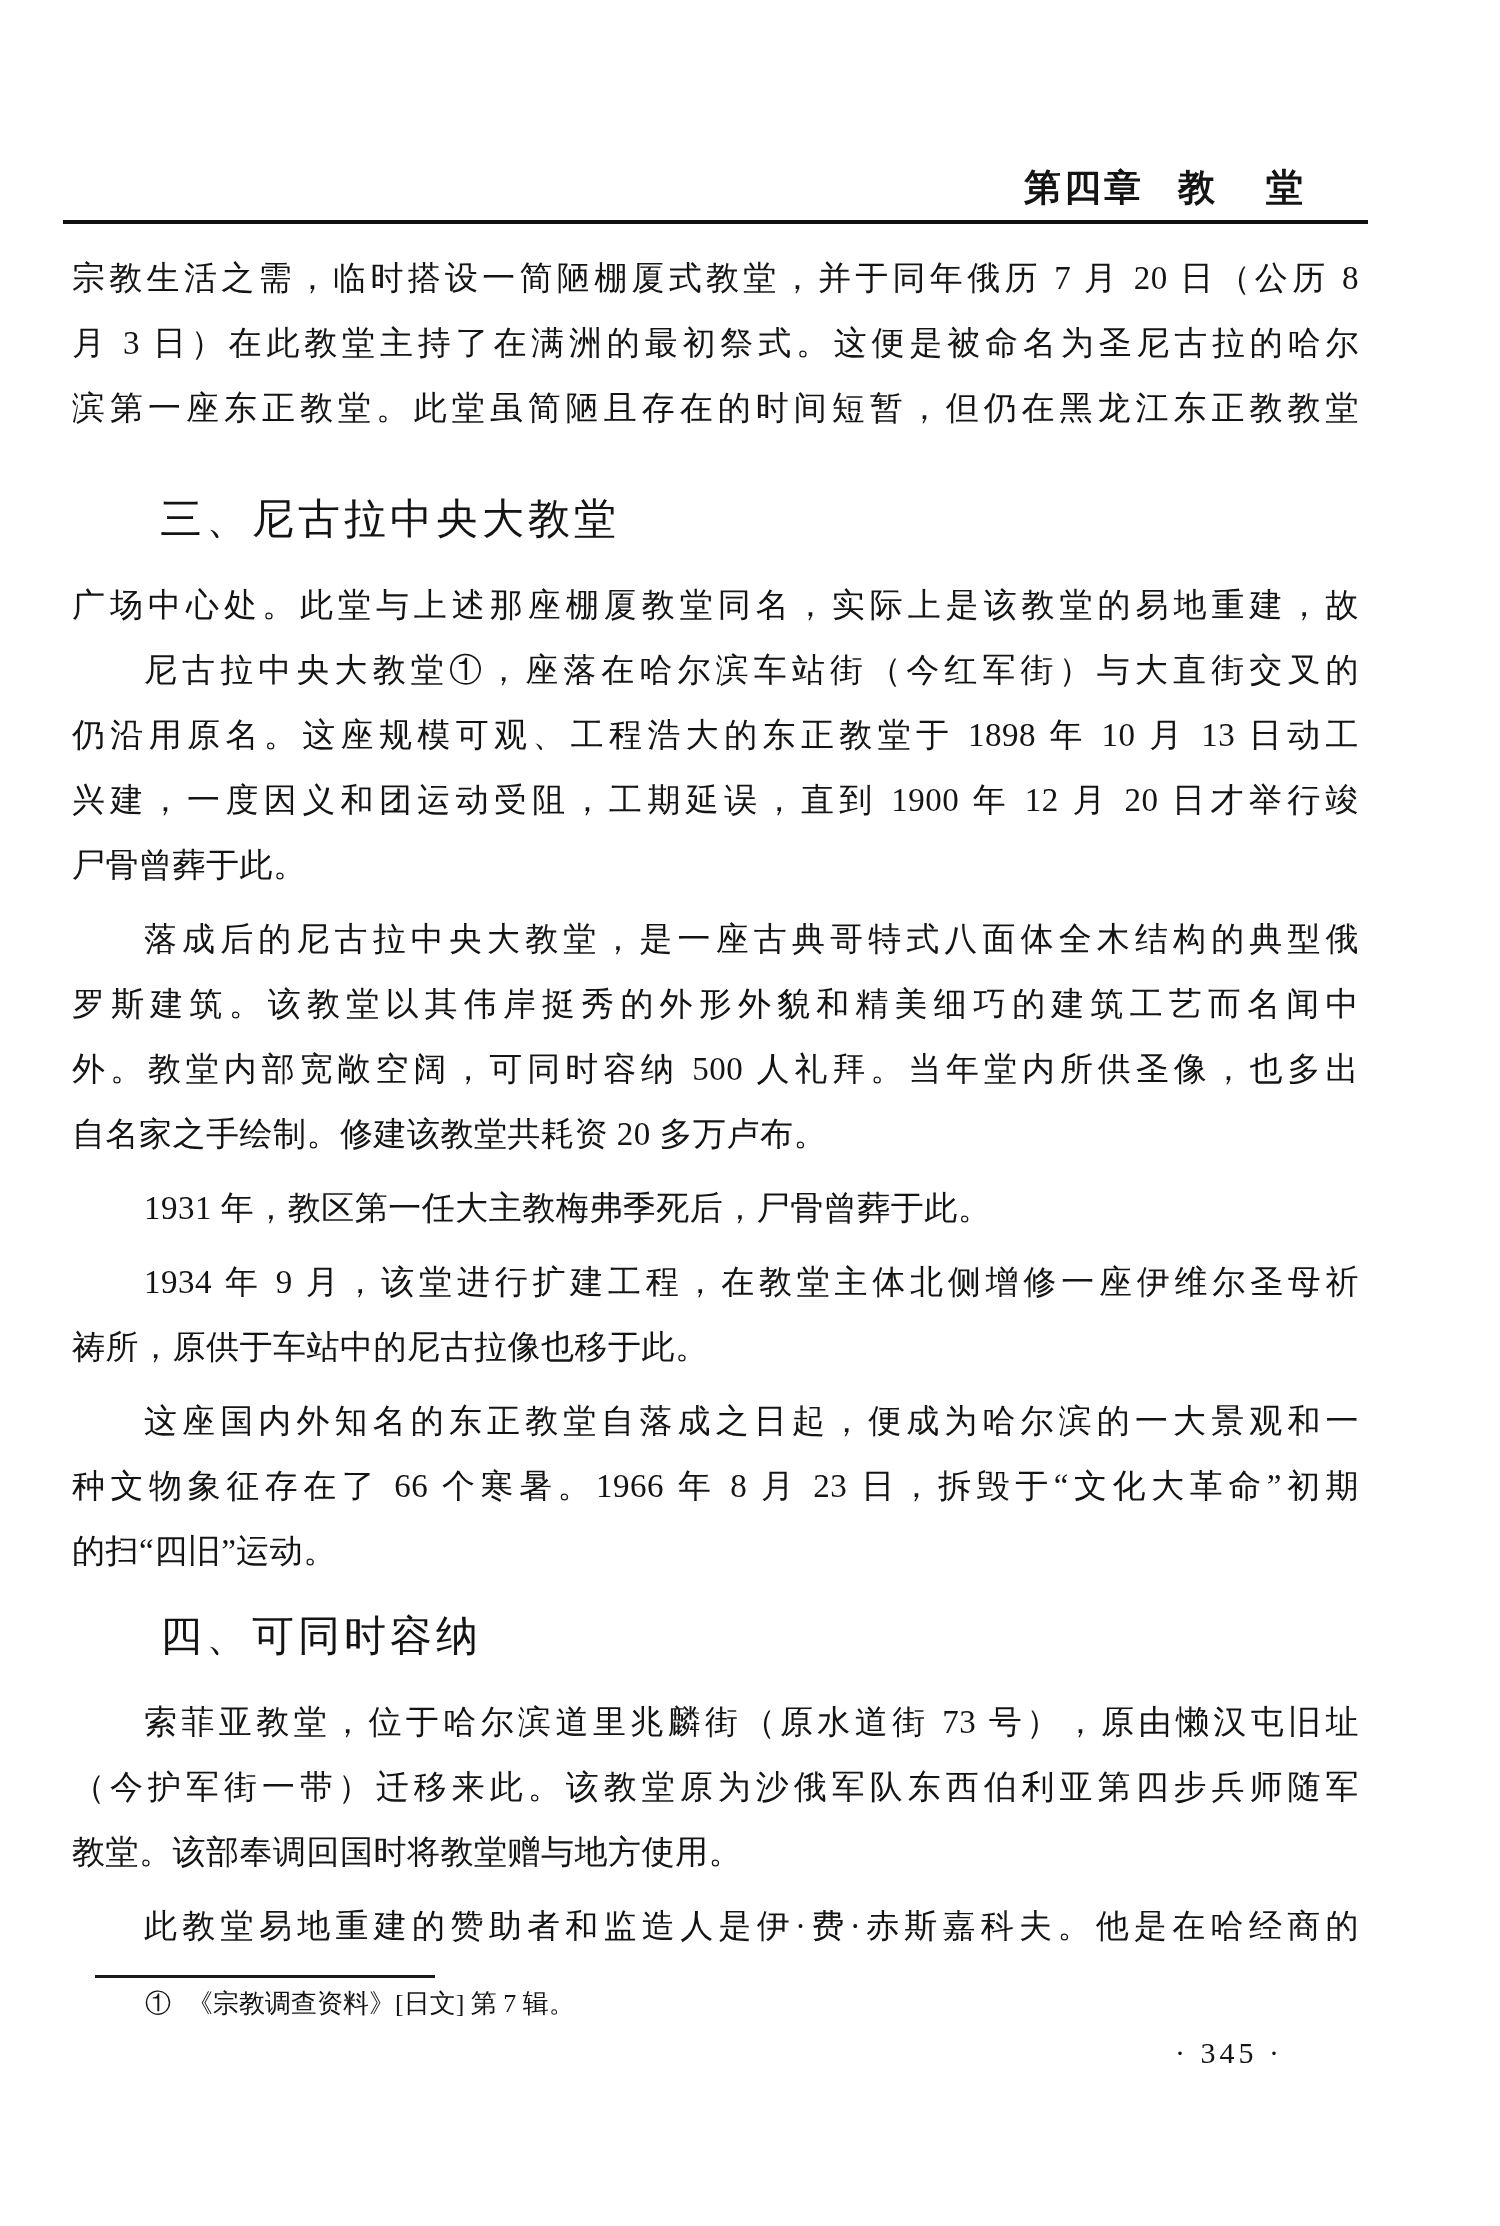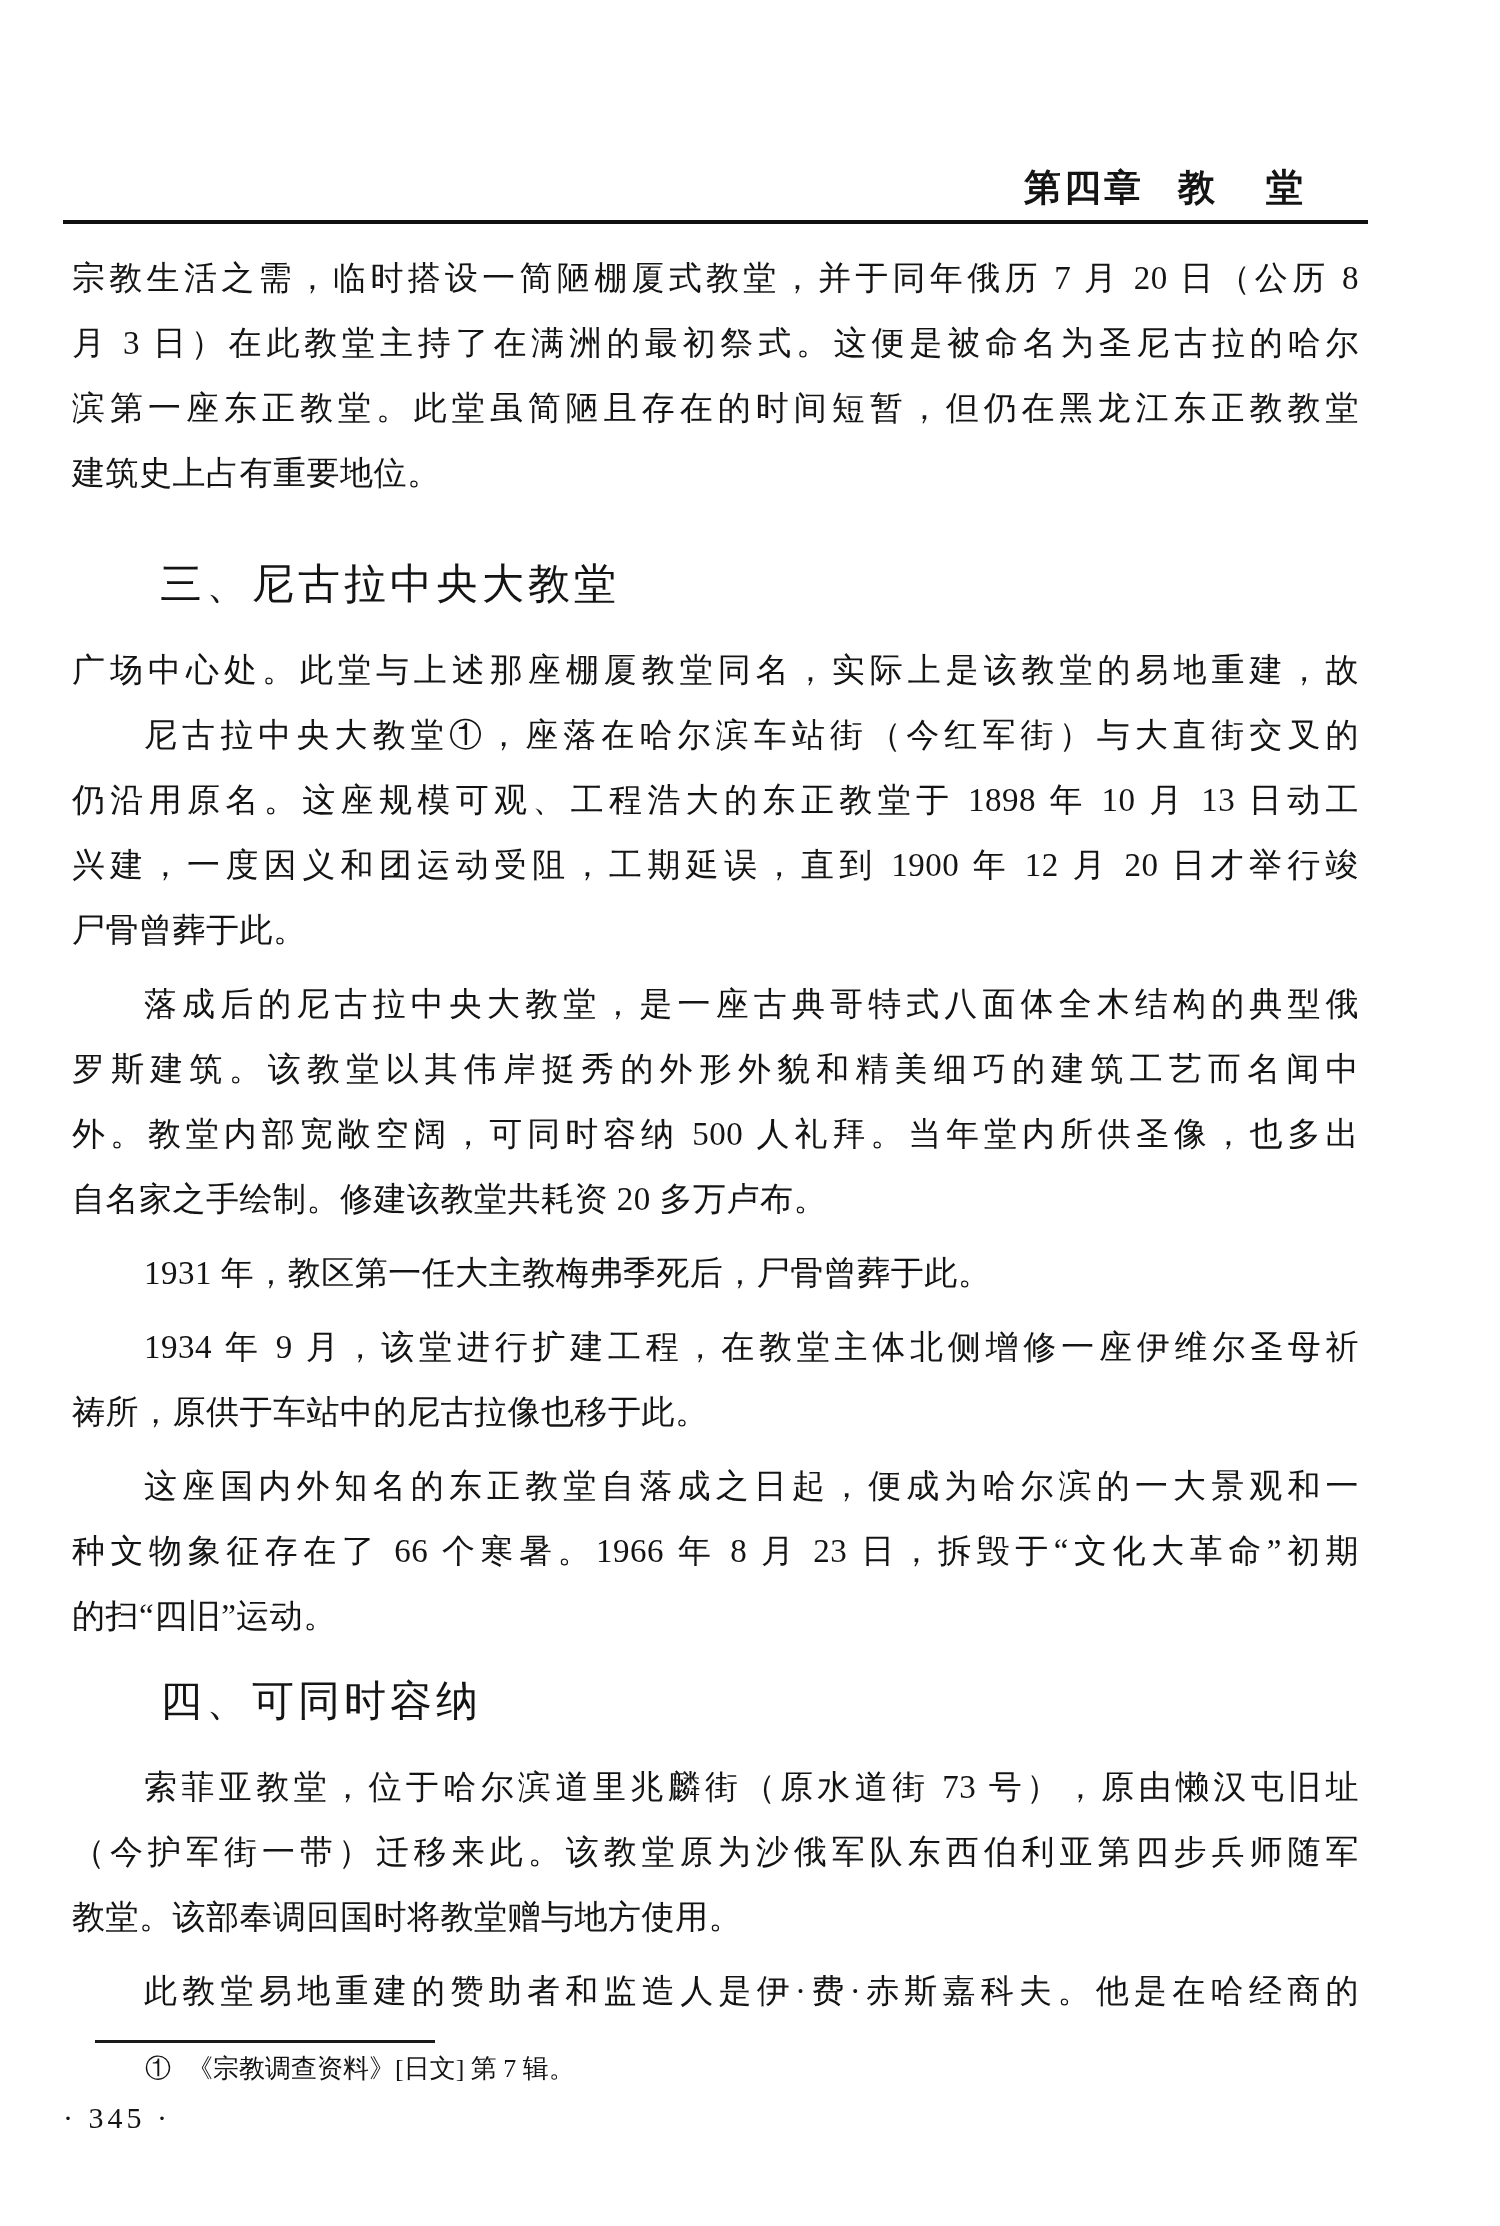--- a/index.html
+++ b/index.html
@@ -69,21 +69,21 @@
   .footnote {
     margin-top: 8px;
     padding-left: 82px;
     font-size: 26px;
     line-height: 36px;
   }
   .footnote .marker { margin-right: 16px; }
   
   .page-number {
     margin-top: 14px;
-    text-align: left;
+    text-align: right;
     padding-right: 85px;
     font-size: 30px;
     letter-spacing: 4px;
   }
 </style>
 </head>
 <body>
 
 <div class="page">
 
@@ -91,21 +91,20 @@
     <span>第四章</span>
     <span class="w1">教</span>
     <span class="w2">堂</span>
   </div>
   <div class="head-rule"></div>
 
   <section class="para para-first">
     <div class="line fill">宗教生活之需，临时搭设一简陋棚厦式教堂，并于同年俄历 7 月 20 日（公历 8</div>
     <div class="line fill">月 3 日）在此教堂主持了在满洲的最初祭式。这便是被命名为圣尼古拉的哈尔</div>
     <div class="line fill">滨第一座东正教堂。此堂虽简陋且存在的时间短暂，但仍在黑龙江东正教教堂</div>
-    <div class="line">建筑史上占有重要地位。</div>
   </section>
 
   <h2 class="section-heading">三、尼古拉中央大教堂</h2>
 
   <section class="para">
     <div class="line fill">广场中心处。此堂与上述那座棚厦教堂同名，实际上是该教堂的易地重建，故</div>
     <div class="line fill indent">尼古拉中央大教堂①，座落在哈尔滨车站街（今红军街）与大直街交叉的</div>
     <div class="line fill">仍沿用原名。这座规模可观、工程浩大的东正教堂于 1898 年 10 月 13 日动工</div>
     <div class="line fill">兴建，一度因义和团运动受阻，工期延误，直到 1900 年 12 月 20 日才举行竣</div>
     <div class="line">尸骨曾葬于此。</div>

